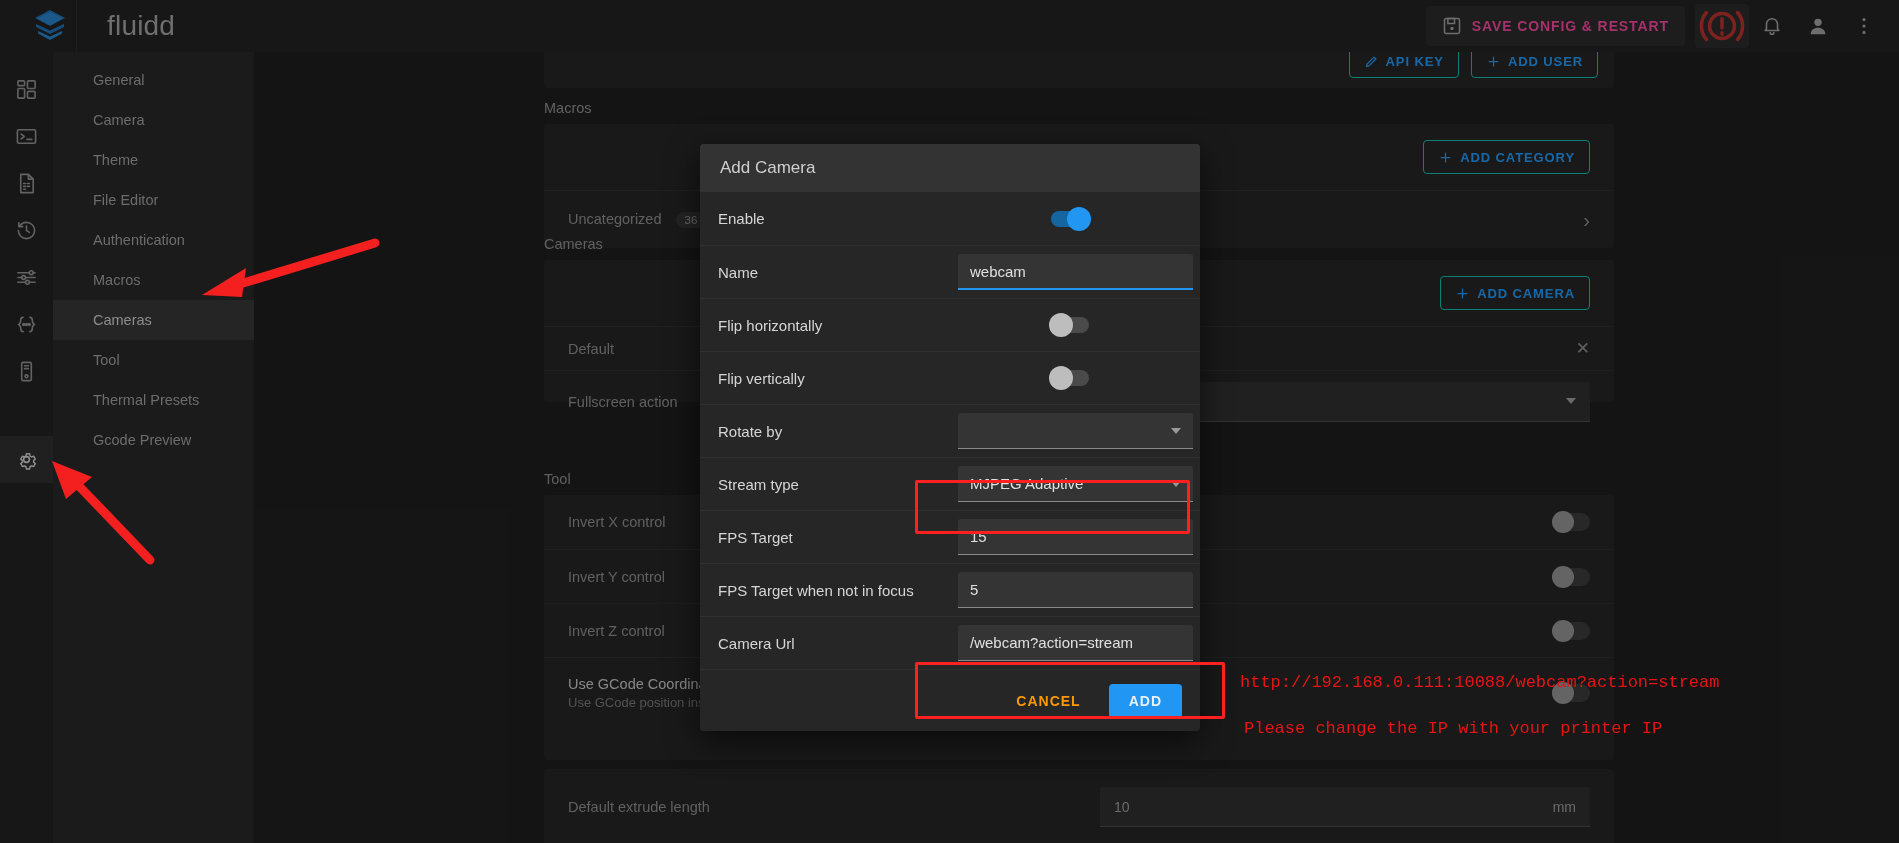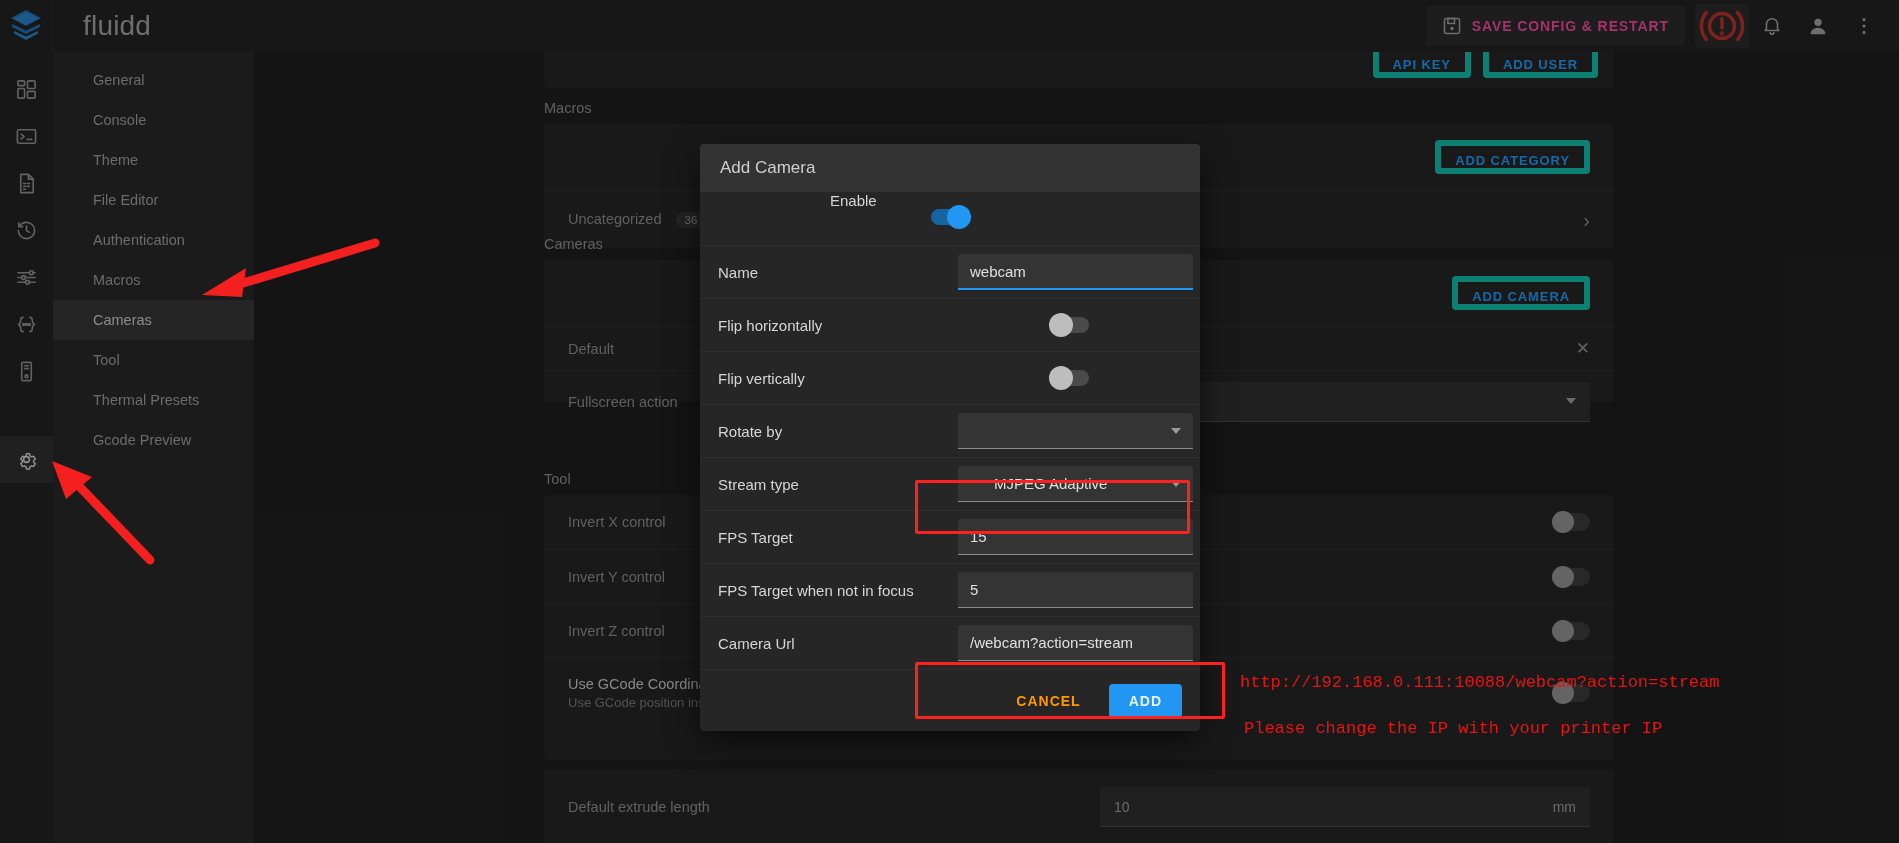--- a/index.html
+++ b/index.html
@@ -16,20 +16,21 @@
     background: #1e1e1e;
   }
 
   
   .appbar {
     position: absolute; top: 0; left: 0;
     width: 1899px; height: 52px;
     background: #212121;
     display: flex; align-items: center;
     z-index: 30;
+    padding-left: 24px;
   }
   .logo-box {
     width: 53px; height: 52px;
     display: flex; align-items: center; justify-content: center;
     background: #212121;
     border-right: 1px solid #2b2b2b;
   }
   .logo-svg { width: 32px; height: 34px; display:block; }
   .brand {
     color: #9e9e9e;
@@ -114,27 +115,26 @@
     border-radius: 4px;
   }
   .section-label {
     position: absolute;
     color: #8a8a8a;
     font-size: 14.5px;
   }
   .outline-btn {
     display: inline-flex; align-items: center; gap: 7px;
     height: 34px; padding: 0 14px;
-    border: 6px solid #14b8a6;
+    border: 1px solid #14b8a6;
     border-radius: 4px;
     color: #2196f3;
     font-size: 13px; font-weight: 700; letter-spacing: .9px;
     cursor: pointer; background: transparent;
     white-space: nowrap;
-    flex-direction: column;
   }
   .outline-btn svg { width: 15px; height: 15px; }
 
   .row {
     display: flex; align-items: center;
     padding: 0 24px;
     color: #8a8a8a;
     font-size: 14.5px;
   }
   .row-divider { border-top: 1px solid #2e2e2e; }
@@ -235,21 +235,21 @@
     width: 235px; height: 36px;
     background: #343434;
     border-bottom: 1px solid #8a8a8a;
     border-radius: 3px 3px 0 0;
     display: flex; align-items: center;
     padding: 0 12px;
     color: #e0e0e0;
     font-size: 15px;
     cursor: pointer;
   }
-  .d-select .sp { flex: 1; margin-left: 24px; }
+  .d-select .sp { flex: 1; }
   .switch {
     width: 38px; height: 16px;
     border-radius: 8px;
     position: relative;
     cursor: pointer;
   }
   .switch .knob {
     position: absolute; top: -4px;
     width: 24px; height: 24px; border-radius: 50%;
   }
@@ -413,21 +413,21 @@
         <path d="M19.4 13l1.8-1.4-1.7-3-2.2.7a7.6 7.6 0 00-1.6-.9L15.3 6h-3.4l-.4 2.4c-.6.2-1.1.5-1.6.9l-2.2-.7-1.7 3L7.8 13a7 7 0 000 1.9l-1.8 1.4 1.7 3 2.2-.7c.5.4 1 .7 1.6.9l.4 2.4h3.4l.4-2.4c.6-.2 1.1-.5 1.6-.9l2.2.7 1.7-3-1.8-1.4c.1-.6.1-1.3 0-1.9z" fill="none" stroke="#cfcfcf" stroke-width="1.5" stroke-linejoin="round"></path>
       </svg>
     </div>
   </div>
 
   <div class="settings-nav">
     <div class="nav-item">
         <span>General</span>
       </div>
     <div class="nav-item">
-        <span>Console</span>
+        <span>Camera</span>
       </div>
     <div class="nav-item">
         <span>Theme</span>
       </div>
     <div class="nav-item">
         <span>File Editor</span>
       </div>
     <div class="nav-item">
         <span>Authentication</span>
       </div>
@@ -545,21 +545,21 @@
       </div>
     </div>
 
   </div>
 
   <div class="overlay"></div>
 
   <div class="dialog">
     <div class="dialog-title">Add Camera</div>
 
-    <div class="d-row" style="border-top:none;flex-direction:column;">
+    <div class="d-row" style="border-top:none;">
       <div class="d-label">Enable</div>
       <div class="d-field">
         <div class="switch on">
             <div class="knob"></div>
           </div>
       </div>
     </div>
 
     <div class="d-row">
       <div class="d-label">Name</div>

